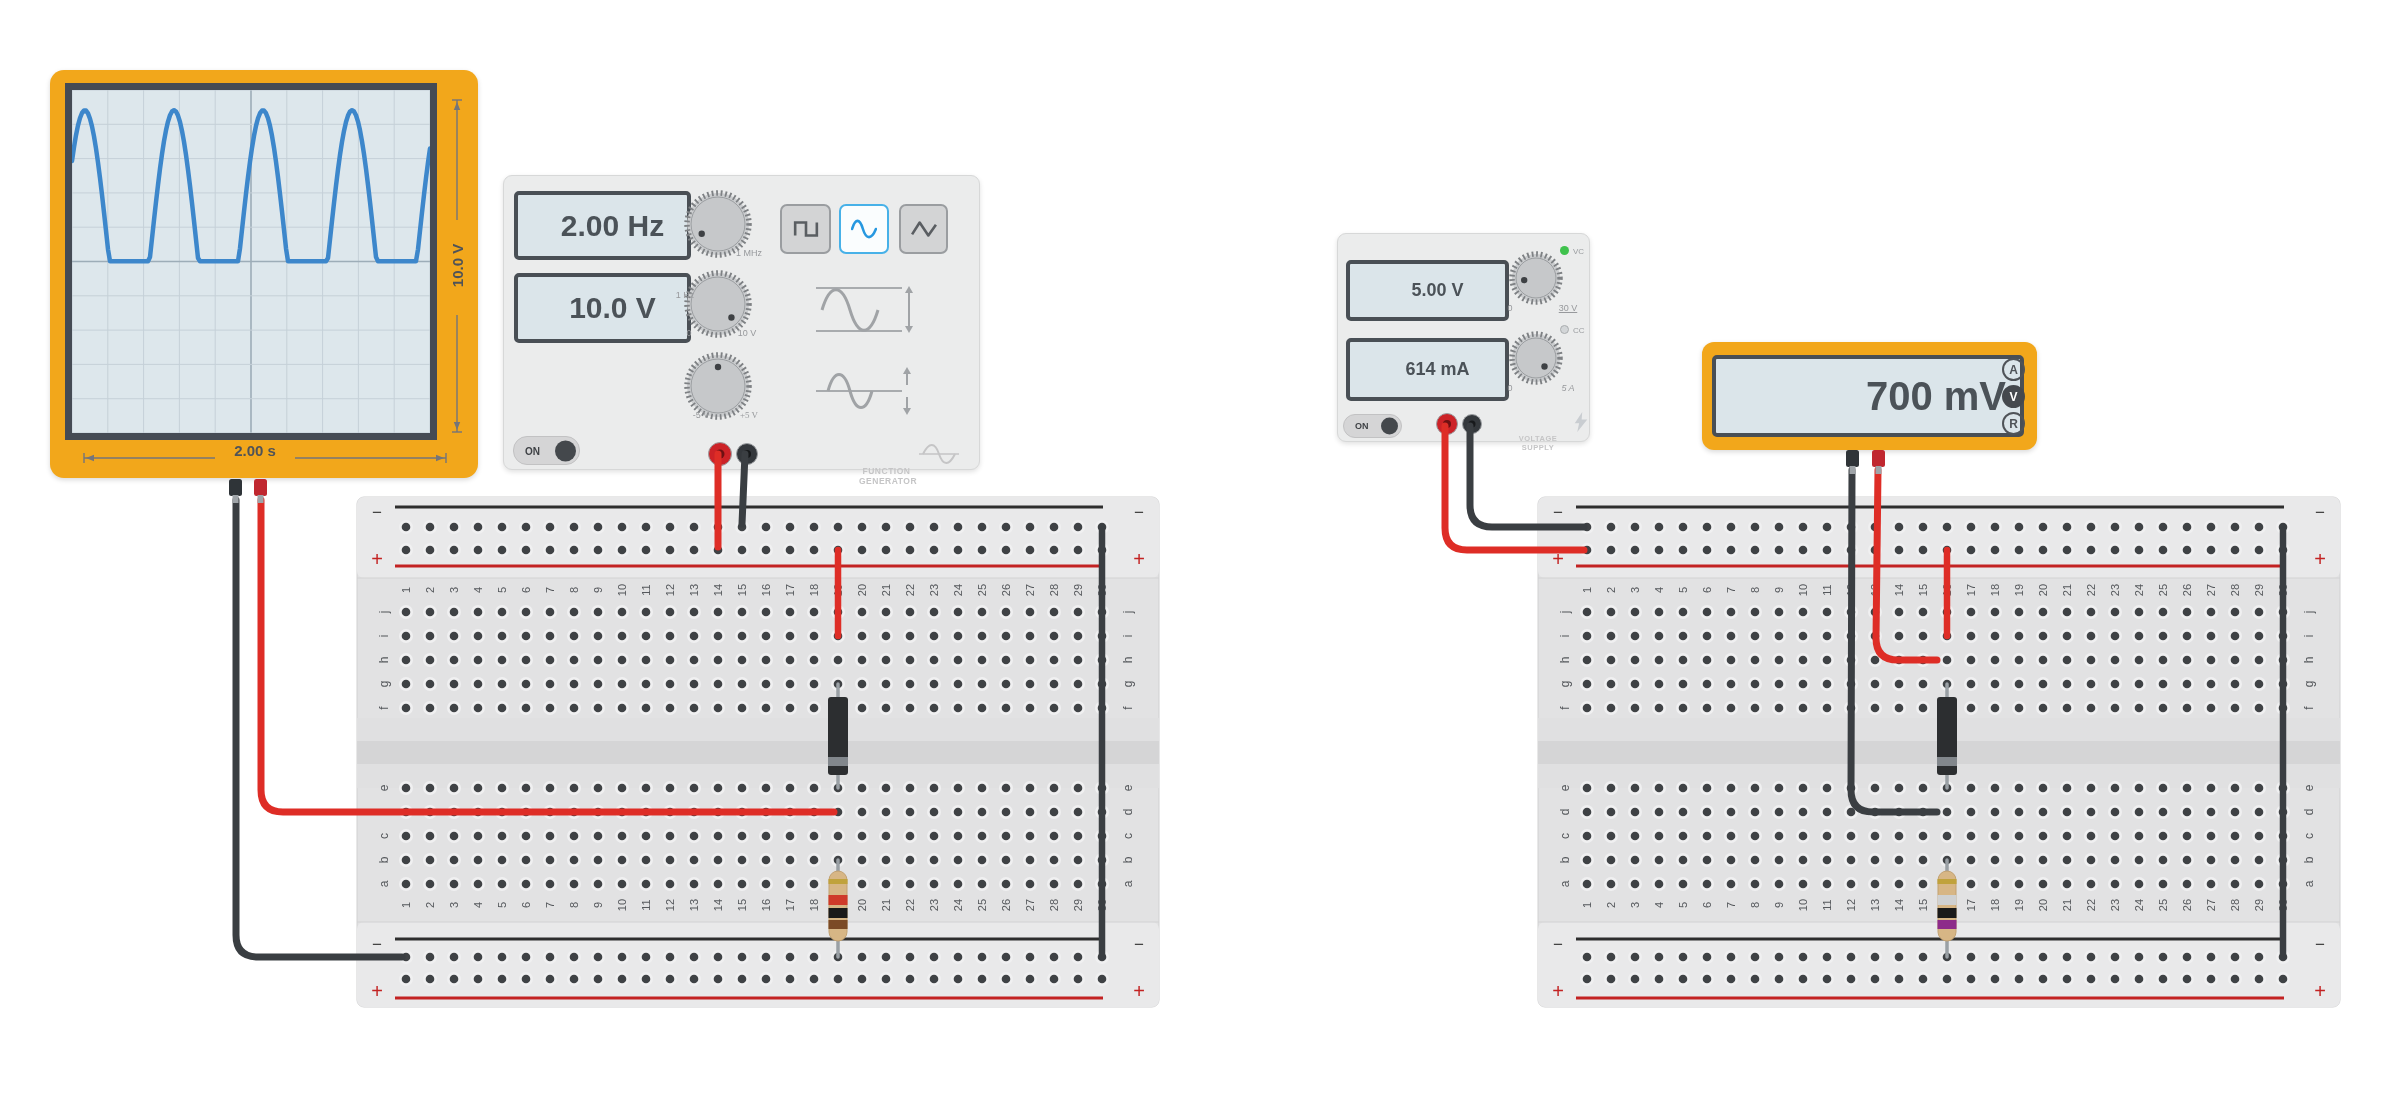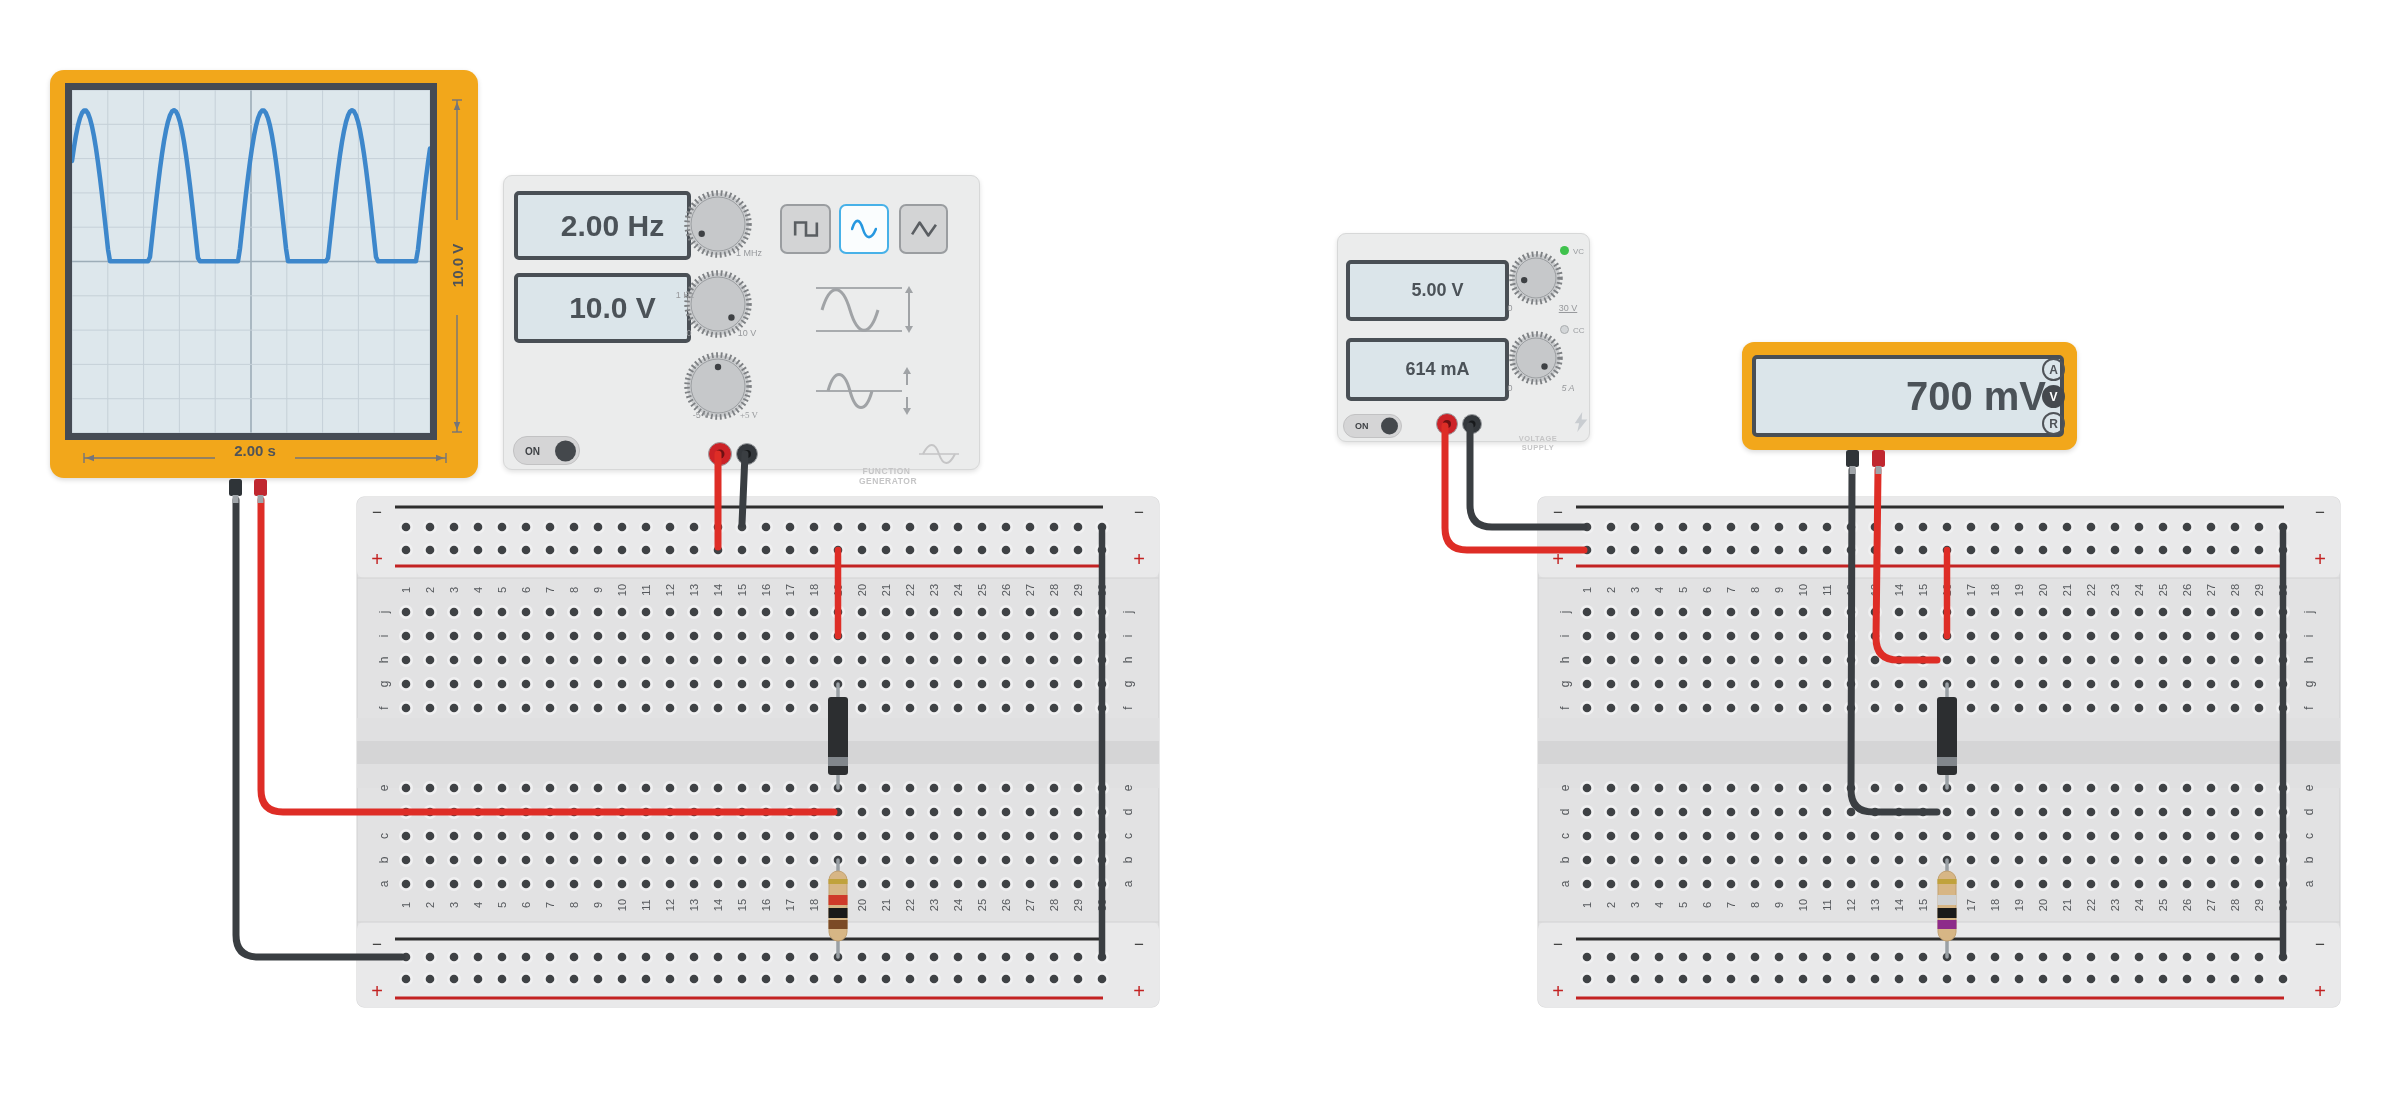--- a/index.html
+++ b/index.html
@@ -34,21 +34,21 @@
   #scope{left:50px;top:70px;width:428px;height:408px;background:#f2a71b;border-radius:14px;
          box-shadow:0 2px 5px rgba(0,0,0,.15);}
   #scope-screen-box{position:absolute;left:15px;top:13px;border:7px solid #454b54;
          background:#dde7ec;width:358px;height:343px;}
   #scope-tb{position:absolute;left:165px;top:372px;width:80px;text-align:center;
          font-size:15px;font-weight:bold;color:#4f5358;}
   #scope-vs{position:absolute;left:367px;top:187px;width:80px;text-align:center;
          font-size:15px;font-weight:bold;color:#4f5358;transform:rotate(-90deg);}
   
   #mm{left:1702px;top:342px;width:335px;height:108px;background:#f2a71b;border-radius:12px;
-      box-shadow:0 2px 5px rgba(0,0,0,.15);margin-left:40px;}
+      box-shadow:0 2px 5px rgba(0,0,0,.15);}
   #mm .lcd{left:10px;top:13px;width:270px;height:74px;font-size:40px;
       justify-content:flex-end;padding-right:14px;}
   .mode-btn{position:absolute;left:300px;width:23px;height:23px;border-radius:50%;
       border:2.5px solid #4f5358;color:#4f5358;font-size:12px;font-weight:bold;
       display:flex;align-items:center;justify-content:center;box-sizing:border-box;}
   .mode-btn.sel{background:#45494e;border-color:#45494e;color:#fff;}
   
   #fg{left:503px;top:175px;width:475px;height:293px;}
   #fg .lcd{font-size:30px;}
   

